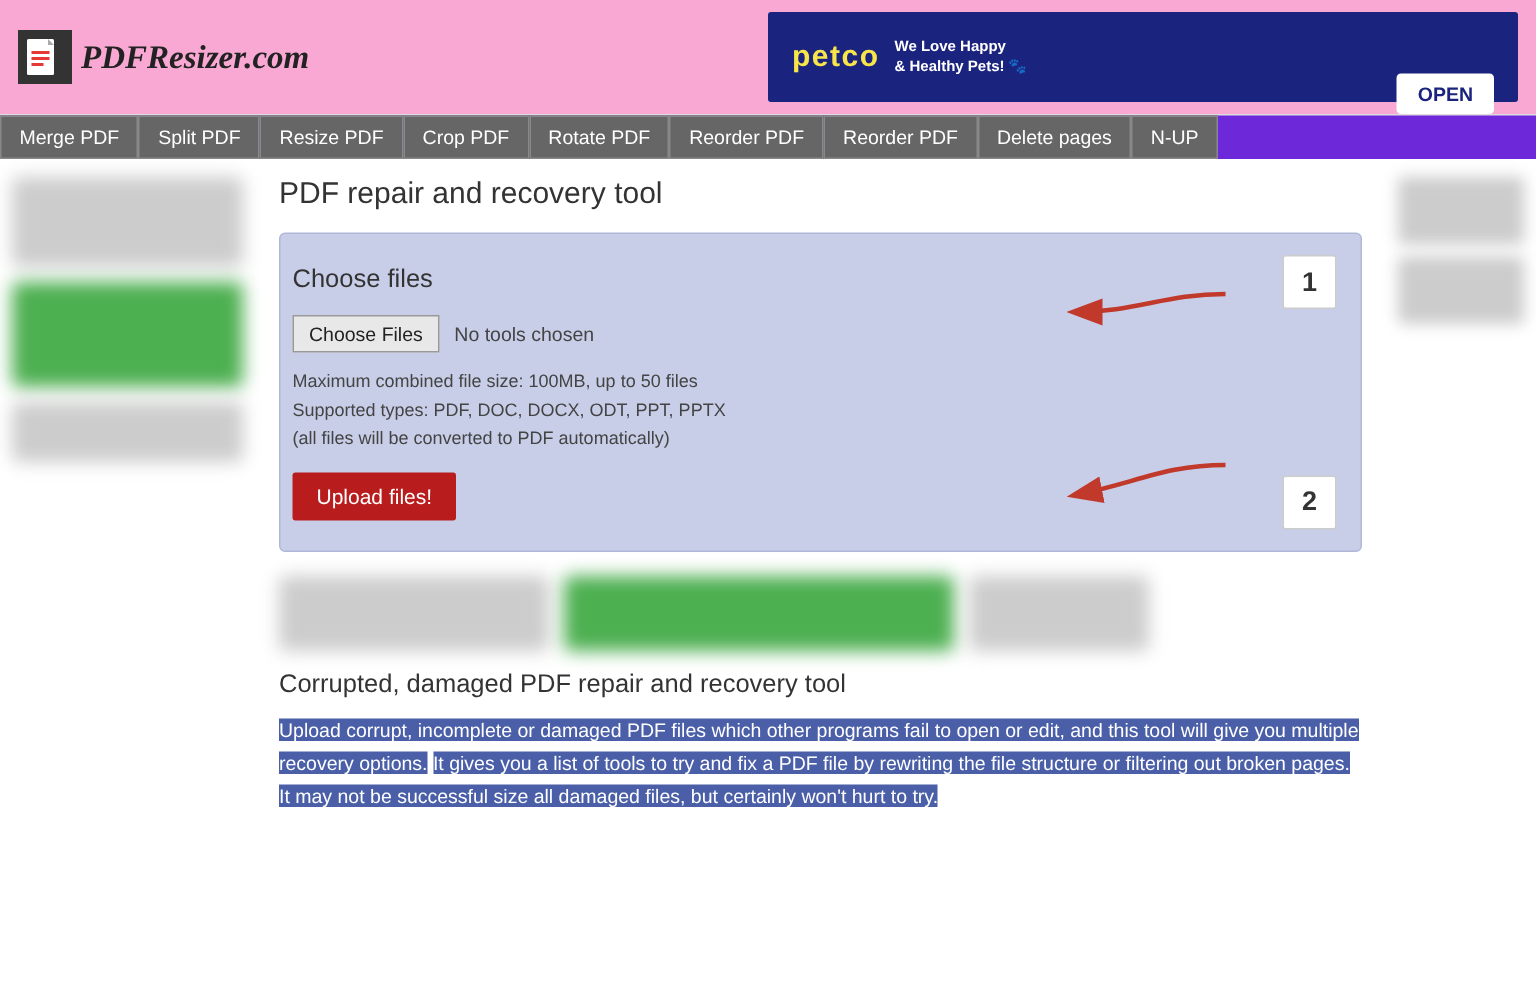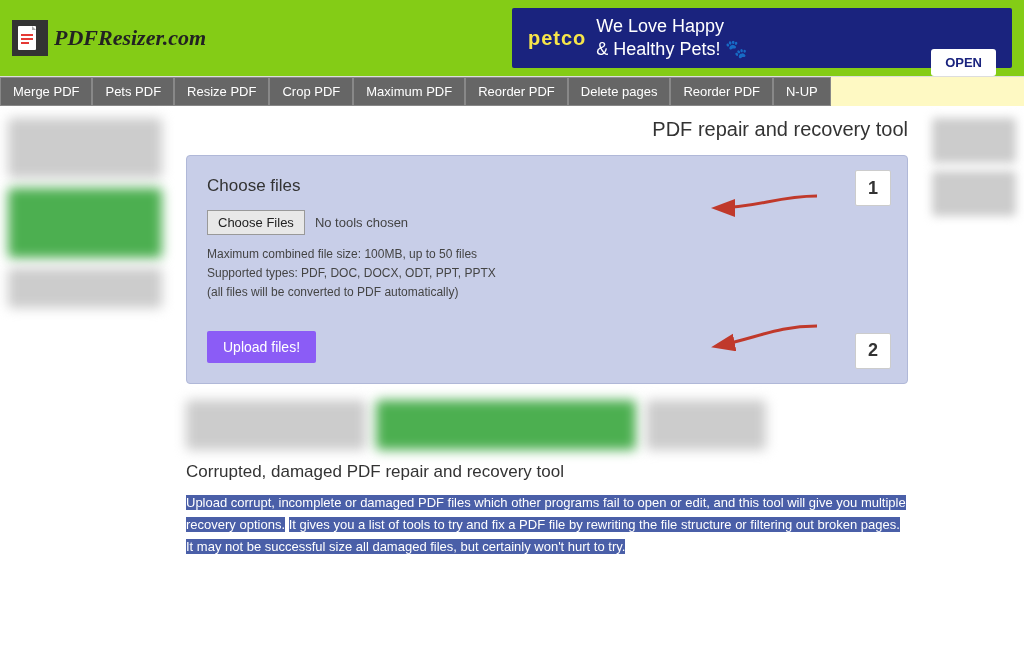--- a/index.html
+++ b/index.html
@@ -1,54 +1,54 @@
 <!DOCTYPE html>
 <html><head>
   <meta charset="utf-8">
   <style>
     * { margin: 0; padding: 0; box-sizing: border-box; }
     body { font-family: Arial, sans-serif; font-size: 14px; background: #fff; width: 1024px; overflow-x: hidden; }
 
     
-    #header { display: flex; align-items: center; padding: 8px 12px; background: #84cc16; border-bottom: 1px solid #ddd; gap: 24px; }
+    #header { display: flex; align-items: center; padding: 8px 12px; background: #f9a8d4; border-bottom: 1px solid #ddd; gap: 24px; }
     #logo-area { display: flex; align-items: center; gap: 6px; }
     #logo-icon { width: 36px; height: 36px; background: #333; display: flex; align-items: center; justify-content: center; }
     #logo-icon svg { width: 28px; height: 28px; }
     #logo-text { font-size: 22px; font-style: italic; font-weight: bold; color: #222; font-family: Georgia, serif; }
     #ad-banner { margin-left: auto; background: #1a237e; color: white; padding: 8px 16px; display: flex; align-items: center; gap: 10px; height: 60px; min-width: 500px; border-radius: 2px; }
     #ad-petco { font-size: 20px; font-weight: bold; color: #f7e54a; letter-spacing: 1px; }
-    #ad-text { font-size: 18px; font-weight: normal; color: white; line-height: 1.3; }
+    #ad-text { font-size: 10px; font-weight: bold; color: white; line-height: 1.3; }
     #ad-open-btn { margin-left: auto; background: white; color: #1a237e; font-weight: bold; padding: 6px 14px; border: none; border-radius: 3px; font-size: 13px; cursor: pointer; margin-top: 48px; }
 
     
-    #nav { background: #fef9c3; display: flex; flex-wrap: wrap; padding: 0; }
+    #nav { background: #6d28d9; display: flex; flex-wrap: wrap; padding: 0; }
     #nav button { background: #666; color: white; border: 1px solid #888; padding: 6px 12px; font-size: 13px; cursor: pointer; }
 
     
     #main-layout { display: flex; width: 100%; }
     #sidebar-left { width: 170px; min-width: 170px; padding: 12px 8px; }
     #sidebar-right { width: 100px; min-width: 100px; padding: 12px 8px; }
     #content { flex: 1; padding: 12px 16px; }
 
     
     .blur-block { background: #ccc; height: 60px; margin-bottom: 10px; border-radius: 4px; filter: blur(6px); }
     .blur-block-green { background: #4caf50; height: 70px; margin-bottom: 10px; border-radius: 4px; filter: blur(6px); }
     .blur-block-small { background: #ccc; height: 40px; margin-bottom: 10px; border-radius: 4px; filter: blur(6px); }
 
     
-    #page-title { font-size: 20px; color: #333; margin-bottom: 14px; font-weight: normal; text-align: right; }
+    #page-title { font-size: 20px; color: #333; margin-bottom: 14px; font-weight: normal; }
 
     
-    #upload-box { background: #c8cee8; border: 1px solid #b0b8d8; border-radius: 4px; padding: 20px 20px 20px 20px; position: relative; margin-bottom: 16px; }
+    #upload-box { background: #c8cee8; border: 1px solid #b0b8d8; border-radius: 4px; padding: 20px 20px 20px 8px; position: relative; margin-bottom: 16px; }
     #choose-files-label { font-size: 17px; color: #333; margin-bottom: 14px; font-weight: normal; }
     #file-input-row { display: flex; align-items: center; gap: 10px; margin-bottom: 10px; }
     #choose-files-btn { background: #e8e8e8; border: 1px solid #999; padding: 4px 10px; font-size: 13px; cursor: pointer; color: #222; }
     #no-file-text { font-size: 13px; color: #444; }
-    #file-info { font-size: 12px; color: #444; line-height: 1.6; margin-bottom: 28px; }
-    #upload-btn { background: #8b5cf6; color: white; border: none; padding: 8px 16px; font-size: 14px; cursor: pointer; border-radius: 2px; }
+    #file-info { font-size: 12px; color: #444; line-height: 1.6; margin-bottom: 12px; }
+    #upload-btn { background: #b91c1c; color: white; border: none; padding: 8px 16px; font-size: 14px; cursor: pointer; border-radius: 2px; }
 
     
     .step-number { position: absolute; background: white; border: 1px solid #ccc; width: 36px; height: 36px; display: flex; align-items: center; justify-content: center; font-size: 18px; font-weight: bold; color: #333; border-radius: 2px; }
     #step1 { top: 14px; right: 16px; }
     #step2 { bottom: 14px; right: 16px; }
 
     
     .arrow-1 { position: absolute; top: 32px; right: 80px; }
     .arrow-2 { position: absolute; bottom: 22px; right: 80px; }
 
@@ -82,27 +82,27 @@
   </div>
   <div id="ad-banner">
     <span id="ad-petco">petco</span>
     <div id="ad-text">We Love Happy<br>&amp; Healthy Pets! 🐾</div>
     <button id="ad-open-btn">OPEN</button>
   </div>
 </div>
 
 <div id="nav">
 <button>Merge PDF</button>
-    <button>Pets PDF</button>
+    <button>Split PDF</button>
     <button>Resize PDF</button>
     <button>Crop PDF</button>
-    <button>Maximum PDF</button>
+    <button>Rotate PDF</button>
+    <button>Reorder PDF</button>
     <button>Reorder PDF</button>
     <button>Delete pages</button>
-    <button>Reorder PDF</button>
     <button>N-UP</button>
   </div>
 
 <div id="main-layout">
 
   <div id="sidebar-left">
     <div class="blur-block"></div>
     <div class="blur-block-green"></div>
     <div class="blur-block-small"></div>
   </div>

